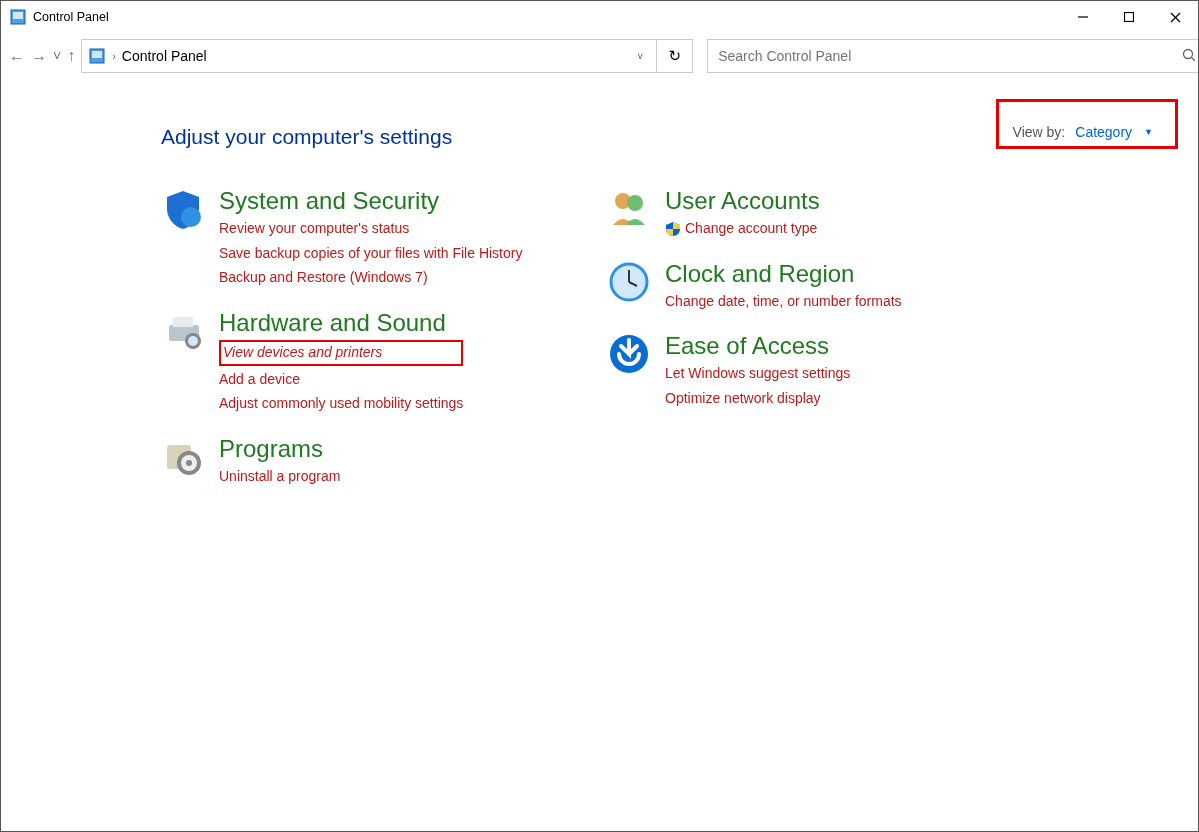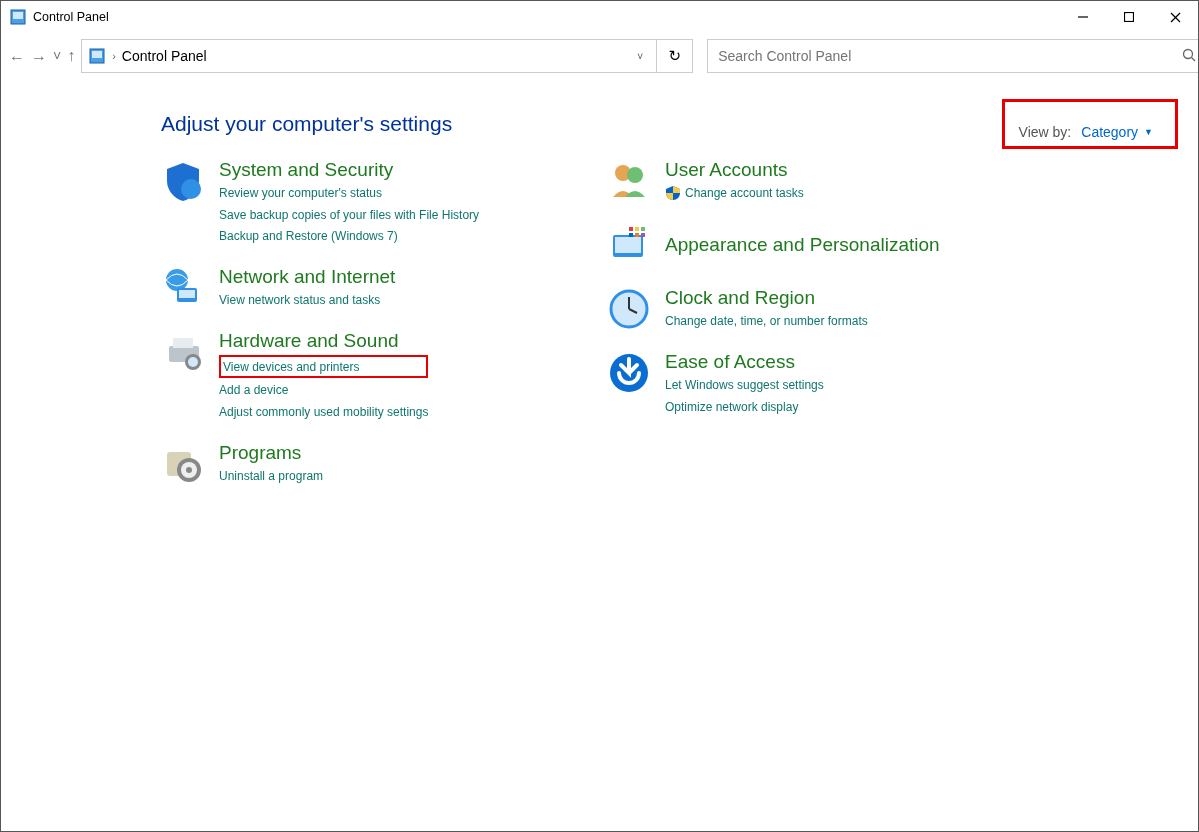--- a/index.html
+++ b/index.html
@@ -13,35 +13,35 @@
   .nav-btn.small { font-size:14px; }
   .addr-box { flex:1; display:flex; align-items:center; border:1px solid #ccc; height:34px; padding:0 2px 0 6px; gap:6px; max-width:620px;}
   .addr-icon { width:18px; height:18px; display:flex; align-items:center; justify-content:center; }
   .addr-text { font-size:14px; flex:1; }
   .addr-drop { width:28px; text-align:center; color:#555; font-size:10px; }
   .refresh-btn { width:36px; height:34px; border:1px solid #ccc; border-left:none; display:flex; align-items:center; justify-content:center; font-size:15px; margin-right:8px;}
   .search-box { flex:0 0 auto; width:498px; display:flex; align-items:center; border:1px solid #ccc; height:34px; padding:0 8px; }
   .search-box input { border:none; outline:none; font-size:14px; flex:1; color:#777; }
   .search-ico { color:#555; font-size:14px; }
   .content { padding: 24px 40px 0 160px; }
-  .heading-row { display:flex; align-items:center; justify-content:space-between; margin-bottom:10px; }
+  .heading-row { display:flex; align-items:flex-end; justify-content:space-between; margin-bottom:38px; }
   .heading { color:#003399; font-size:21px; font-weight:400; }
   .viewby-box { border:3px solid #e60000; padding:22px 22px 6px 14px; display:flex; align-items:center; gap:10px; font-size:14px; margin-right:-20px; }
   .viewby-label { color:#555; }
-  .viewby-val { color:#0066cc; display:flex; align-items:center; gap:6px; }
+  .viewby-val { color:#0066cc; display:flex; align-items:center; gap:12px; }
   .viewby-caret { font-size:9px; }
   .cols { display:flex; gap:16px; }
   .col { flex:0 0 430px; }
   .cat { display:flex; gap:14px; margin-bottom:20px; align-items:flex-start;}
   .cat-icon { width:44px; height:44px; flex-shrink:0; display:flex; align-items:center; justify-content:center; }
   .cat-body { display:flex; flex-direction:column; gap:3px; padding-top:0px;}
-  .cat-title { color:#1f7a1f; font-size:19px; font-weight:400; }
-  .cat-link { color:#0f766e; font-size:12px; text-decoration:none; line-height:1.55; }
+  .cat-title { color:#1f7a1f; font-size:24px; font-weight:400; }
+  .cat-link { color:#b91c1c; font-size:14px; text-decoration:none; line-height:1.55; }
   .cat-link-row { display:flex; align-items:center; gap:4px; }
-  .red-box { border:2px solid #e60000; padding:0 2px; display:inline-block; }
+  .red-box { border:2px solid #e60000; padding:0 2px; display:inline-block;font-style:italic; }
   .shield-badge { width:16px; height:16px; }
 </style>
 </head>
 <body>
 
 <div class="titlebar">
   <span class="addr-icon">
     <svg width="16" height="16">
         <rect x="1" y="1" width="14" height="14" fill="#4aa0e8" stroke="#1a5fa0"></rect>
         <rect x="3" y="3" width="10" height="7" fill="#cfe8fb"></rect>
@@ -122,34 +122,20 @@
             </svg>
         </div>
         <div class="cat-body">
           <a class="cat-title">System and Security</a>
           <a class="cat-link">Review your computer's status</a>
           <a class="cat-link">Save backup copies of your files with File History</a>
           <a class="cat-link">Backup and Restore (Windows 7)</a>
         </div>
       </div>
 
-      <div class="cat">
-        <div class="cat-icon">
-          <svg width="44" height="44">
-              <circle cx="16" cy="14" r="11" fill="#3a9be8"></circle>
-              <path d="M5 14 Q16 2 27 14 Q16 26 5 14" fill="none" stroke="#fff" stroke-width="1"></path>
-              <rect x="16" y="22" width="20" height="14" rx="2" fill="#2f90e6"></rect>
-              <rect x="18" y="24" width="16" height="8" fill="#cfe8fb"></rect>
-            </svg>
-        </div>
-        <div class="cat-body">
-          <a class="cat-title">Network and Internet</a>
-          <a class="cat-link">View network status and tasks</a>
-        </div>
-      </div>
 
       <div class="cat">
         <div class="cat-icon">
           <svg width="44" height="44">
               <rect x="8" y="16" width="30" height="16" rx="2" fill="#bcc4cc"></rect>
               <rect x="12" y="8" width="20" height="10" fill="#e8ecef"></rect>
               <circle cx="32" cy="32" r="8" fill="#888"></circle>
               <circle cx="32" cy="32" r="5" fill="#cfe8fb"></circle>
             </svg>
         </div>
@@ -192,42 +178,25 @@
         <div class="cat-body">
           <a class="cat-title">User Accounts</a>
           <span class="cat-link-row">
             <span class="shield-badge">
               <svg width="16" height="16">
                   <path d="M8 1 L15 4 V8 C15 12 12 15 8 15 C4 15 1 12 1 8 V4 Z" fill="#0066cc"></path>
                   <path d="M8 1 L15 4 V8 L8 8 Z" fill="#f7c948"></path>
                   <path d="M1 8 L8 8 L8 15 C4 15 1 12 1 8 Z" fill="#f7c948"></path>
                 </svg>
             </span>
-            <a class="cat-link">Change account tasks</a>
+            <a class="cat-link">Change account type</a>
           </span>
         </div>
       </div>
 
-      <div class="cat">
-        <div class="cat-icon">
-          <svg width="44" height="44">
-              <rect x="6" y="12" width="30" height="22" rx="2" fill="#2f90e6"></rect>
-              <rect x="8" y="14" width="26" height="16" fill="#cfe8fb"></rect>
-              <rect x="22" y="4" width="4" height="4" fill="#e63946"></rect>
-              <rect x="28" y="4" width="4" height="4" fill="#f7c948"></rect>
-              <rect x="34" y="4" width="4" height="4" fill="#6fbf73"></rect>
-              <rect x="22" y="10" width="4" height="4" fill="#0066cc"></rect>
-              <rect x="28" y="10" width="4" height="4" fill="#e67e22"></rect>
-              <rect x="34" y="10" width="4" height="4" fill="#9b59b6"></rect>
-            </svg>
-        </div>
-        <div class="cat-body" style="justify-content:center; min-height:44px;">
-          <a class="cat-title">Appearance and Personalization</a>
-        </div>
-      </div>
 
       <div class="cat">
         <div class="cat-icon">
           <svg width="44" height="44">
               <circle cx="22" cy="22" r="18" fill="#cfe8fb" stroke="#2f90e6" stroke-width="3"></circle>
               <line x1="22" y1="22" x2="22" y2="10" stroke="#333" stroke-width="2"></line>
               <line x1="22" y1="22" x2="30" y2="26" stroke="#333" stroke-width="2"></line>
             </svg>
         </div>
         <div class="cat-body">

